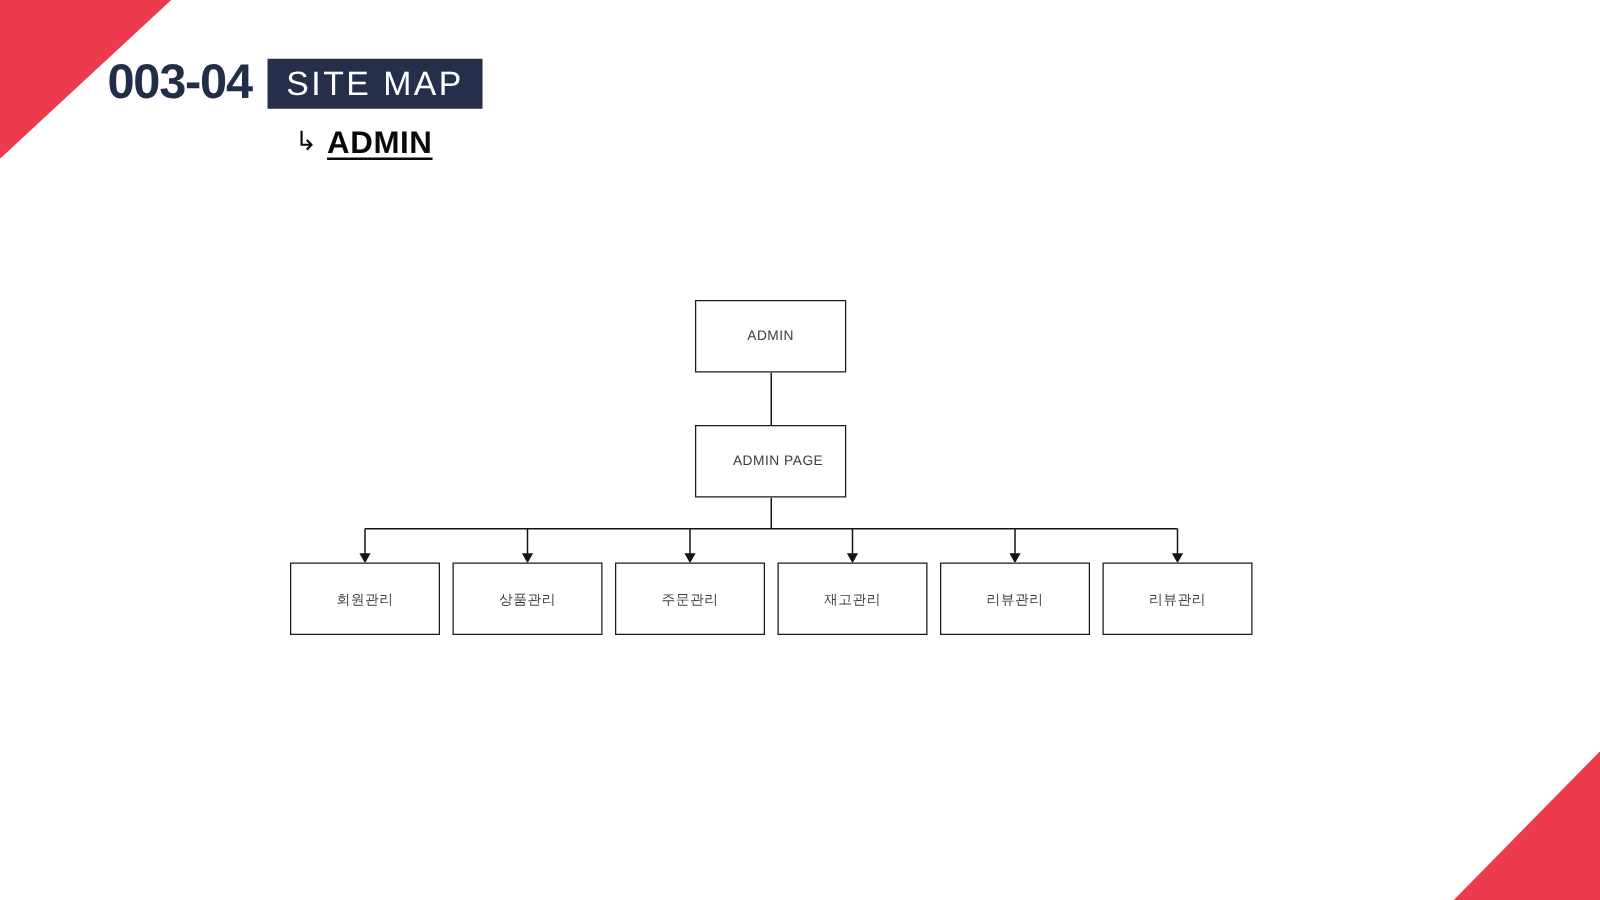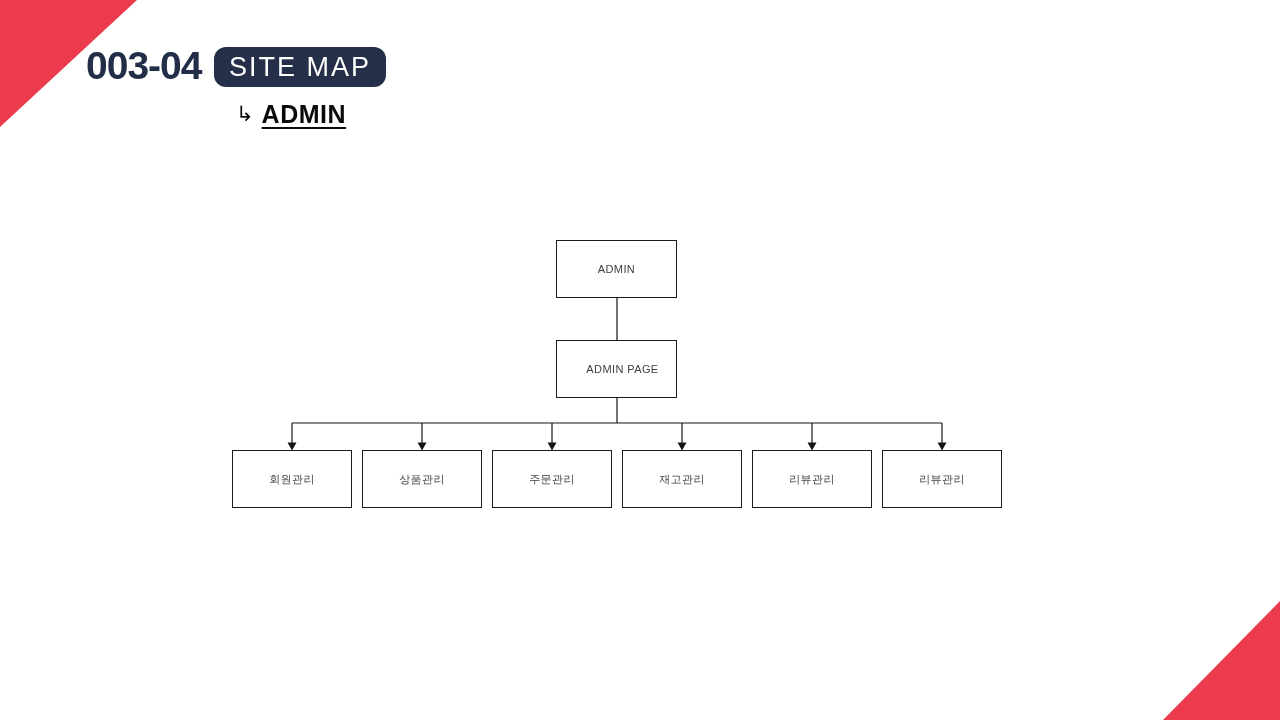--- a/index.html
+++ b/index.html
@@ -29,21 +29,21 @@
   .slide-number {
     position: absolute; left: 86px; top: 44px;
     font-size: 39px; font-weight: 800;
     color: #222D48; letter-spacing: -1px;
   }
   .title-badge {
     position: absolute; left: 214px; top: 47px;
     height: 40px; padding: 0 15px;
     background: #262F49; color: #ffffff;
     display: flex; align-items: center;
-    font-size: 27px; font-weight: 500; letter-spacing: 2px; border-radius: 12px;
+    font-size: 27px; font-weight: 500; letter-spacing: 2px;
   }
   .subtitle {
     position: absolute; left: 236px; top: 99px;
     display: flex; align-items: flex-start;
     color: #0a0a0a;
   }
   .subtitle .hook {
     font-size: 21px; line-height: 30px; margin-right: 8px;
     color: #0a0a0a;
   }

